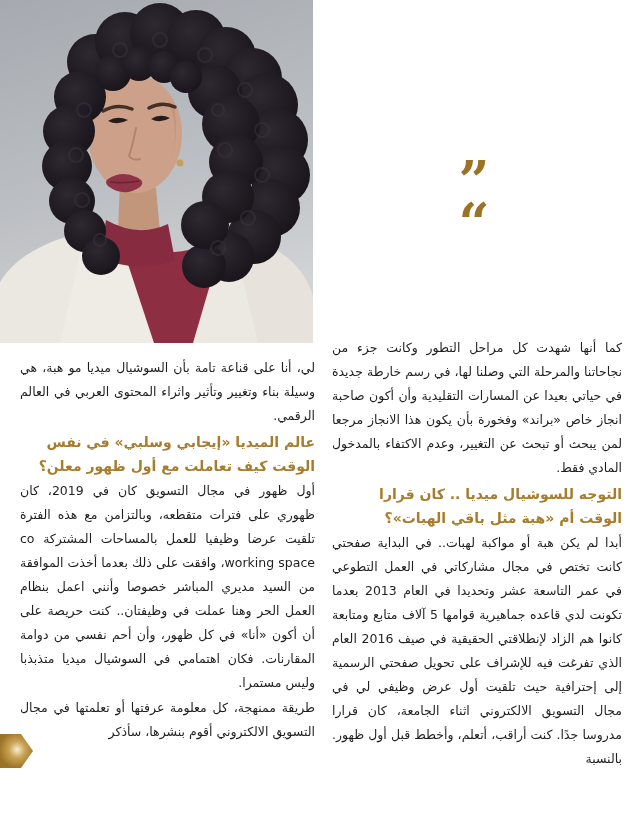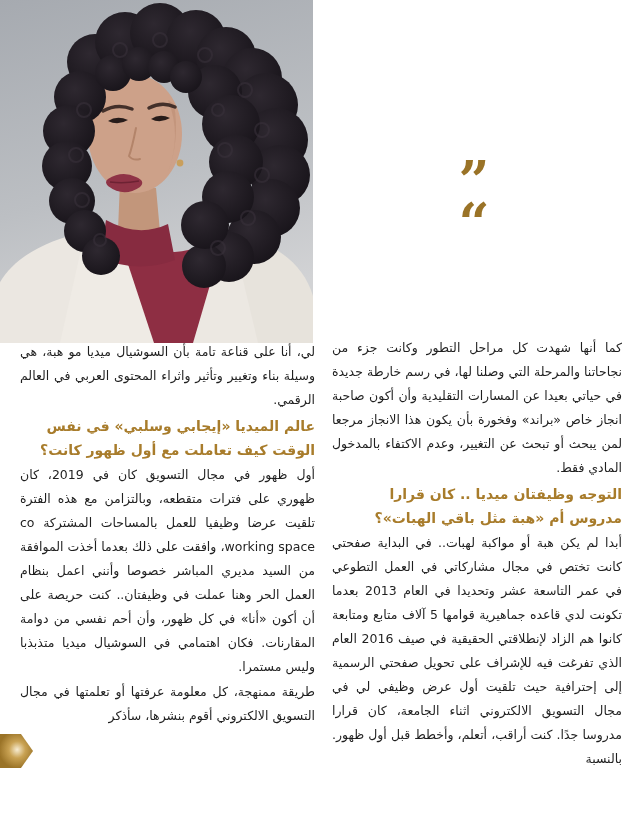--- a/index.html
+++ b/index.html
@@ -44,21 +44,21 @@
   }
   .col {
     position: absolute;
     direction: rtl;
     text-align: justify;
     color: #1f1f1f;
     font-size: 12.5px;
     line-height: 24px;
   }
   .col-right { left: 332px; top: 336px; width: 290px; }
-  .col-left  { left: 20px;  top: 340px; width: 295px; }
+  .col-left  { left: 20px;  top: 356px; width: 295px; }
   .col p { margin: 0 0 1px 0; }
   .col .heading {
     margin: 2px 0 1px 0;
     color: #a87c2b;
     font-weight: bold;
     font-size: 14px;
     line-height: 24px;
     text-align: right;
   }
   .gold-arrow {
@@ -164,27 +164,27 @@
     </svg>
   </div>
 
   <div class="quote">
     <div class="qmark open">”</div>
     <div class="qmark close">“</div>
   </div>
 
   <div class="col col-right" dir="rtl">
     <p>كما أنها شهدت كل مراحل التطور وكانت جزء من نجاحاتنا والمرحلة التي وصلنا لها، في رسم خارطة جديدة في حياتي بعيدا عن المسارات التقليدية وأن أكون صاحبة انجاز خاص «براند» وفخورة بأن يكون هذا الانجاز مرجعا لمن يبحث أو تبحث عن التغيير، وعدم الاكتفاء بالمدخول المادي فقط.</p>
-    <p class="heading">التوجه وظيفتان ميديا .. كان قرارا مدروس أم «هبة مثل باقي الهبات»؟</p>
+    <p class="heading">التوجه للسوشيال ميديا .. كان قرارا الوقت أم «هبة مثل باقي الهبات»؟</p>
     <p>أبدا لم يكن هبة أو مواكبة لهبات.. في البداية صفحتي كانت تختص في مجال مشاركاتي في العمل التطوعي في عمر التاسعة عشر وتحديدا في العام 2013 بعدما تكونت لدي قاعده جماهيرية قوامها 5 آلاف متابع ومتابعة كانوا هم الزاد لإنطلاقتي الحقيقية في صيف 2016 العام الذي تفرغت فيه للإشراف على تحويل صفحتي الرسمية إلى إحترافية حيث تلقيت أول عرض وظيفي لي في مجال التسويق الالكتروني اثناء الجامعة، كان قرارا مدروسا جدًا. كنت أراقب، أتعلم، وأخطط قبل أول ظهور. بالنسبة</p>
   </div>
 
   <div class="col col-left" dir="rtl">
     <p>لي، أنا على قناعة تامة بأن السوشيال ميديا مو هبة، هي وسيلة بناء وتغيير وتأثير واثراء المحتوى العربي في العالم الرقمي.</p>
-    <p class="heading">عالم الميديا «إيجابي وسلبي» في نفس الوقت كيف تعاملت مع أول ظهور كانت؟</p>
+    <p class="heading">عالم الميديا «إيجابي وسلبي» في نفس الوقت كيف تعاملت مع أول ظهور معلن؟</p>
     <p>أول ظهور في مجال التسويق كان في 2019، كان ظهوري على فترات متقطعه، وبالتزامن مع هذه الفترة تلقيت عرضا وظيفيا للعمل بالمساحات المشتركة co working space، وافقت على ذلك بعدما أخذت الموافقة من السيد مديري المباشر خصوصا وأنني اعمل بنظام العمل الحر وهنا عملت في وظيفتان.. كنت حريصة على أن أكون «أنا» في كل ظهور، وأن أحم نفسي من دوامة المقارنات. فكان اهتمامي في السوشيال ميديا متذبذبا وليس مستمرا.</p>
     <p>طريقة ممنهجة، كل معلومة عرفتها أو تعلمتها في مجال التسويق الالكتروني أقوم بنشرها، سأذكر</p>
   </div>
 
   <div class="gold-arrow">
     <svg width="34" height="36" viewBox="0 0 34 36">
       <defs>
         <radialGradient id="goldGrad" cx="0.52" cy="0.46" r="0.55">
           <stop offset="0" stop-color="#f7ecd2"></stop>
           <stop offset="0.45" stop-color="#c9a253"></stop>

